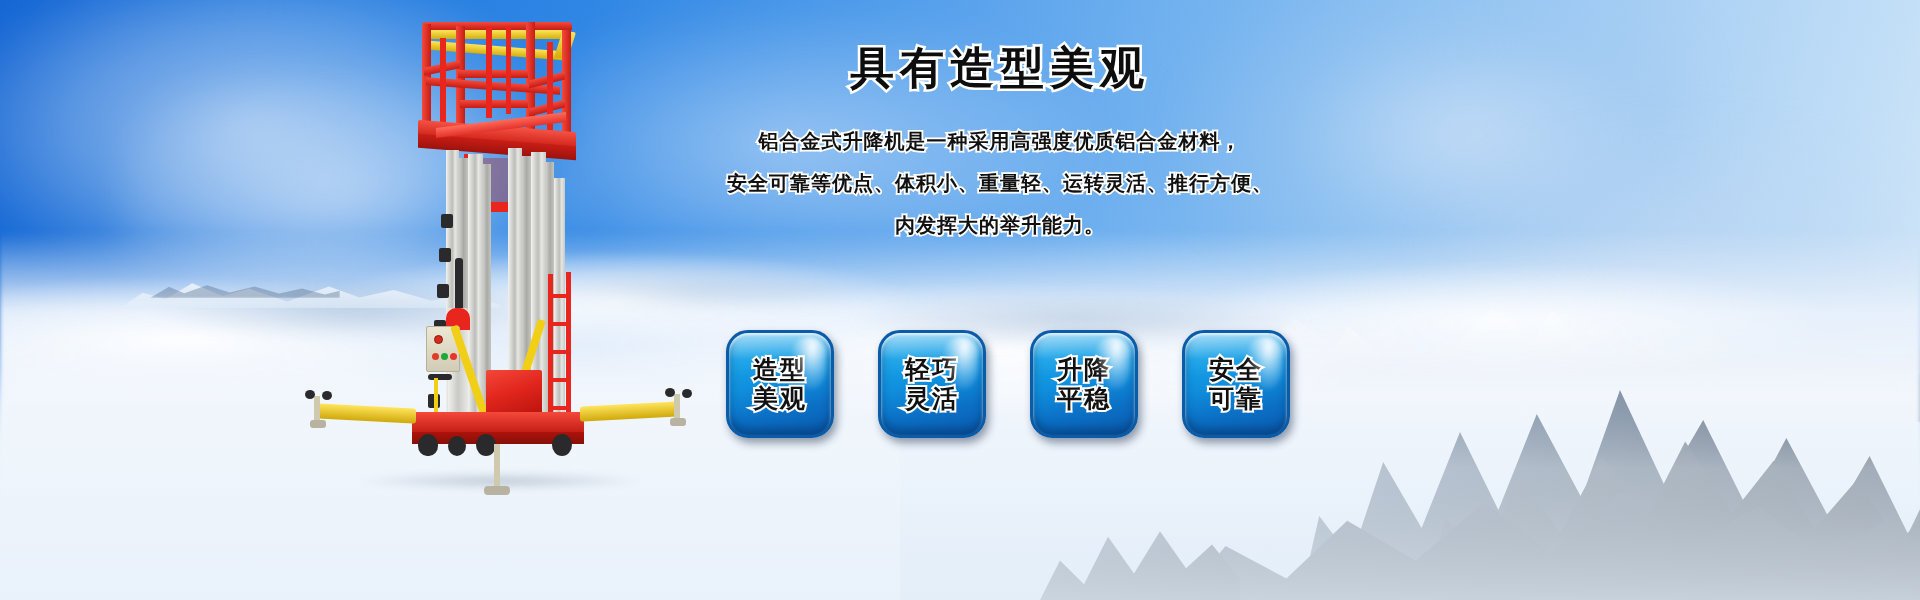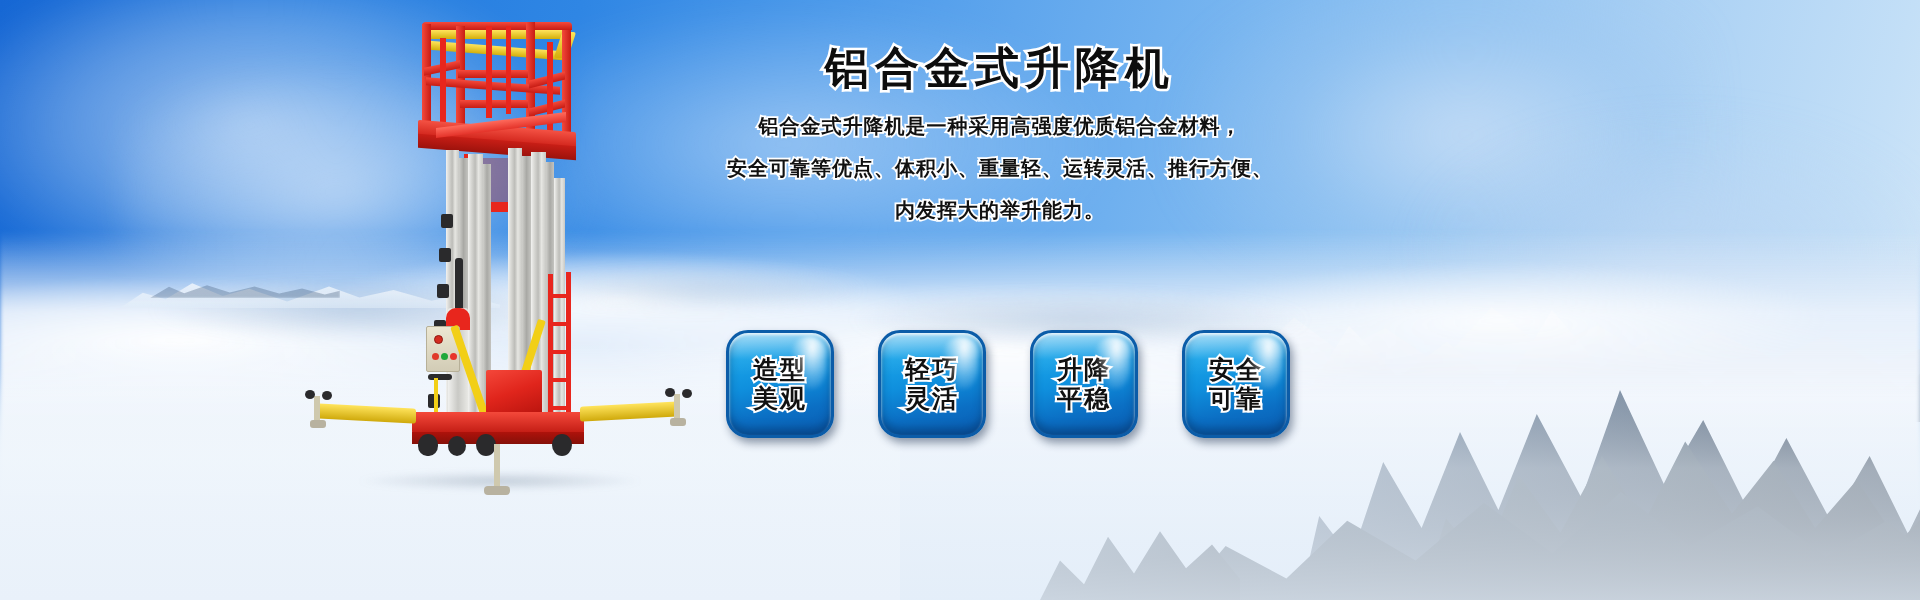--- a/index.html
+++ b/index.html
@@ -114,21 +114,21 @@
   
   .copy{position:absolute;left:700px;top:46px;width:600px;text-align:center;}
   .title{
     font-size:44px;line-height:1;font-weight:bold;letter-spacing:6px;
     color:#0d0d0d;
     -webkit-text-stroke:5px #ffffff;
     paint-order:stroke fill;
     text-shadow:0 0 2px rgba(255,255,255,.9);
     white-space:nowrap;
   }
-  .desc{margin-top:26px;}
+  .desc{margin-top:41px;}
   .desc-line{
     font-size:20px;line-height:1;font-weight:bold;letter-spacing:1px;
     color:#111111;
     -webkit-text-stroke:3.5px #ffffff;
     paint-order:stroke fill;
     margin-bottom:22px;white-space:nowrap;
   }
   .desc-line:last-child{margin-bottom:0;}
 
   
@@ -307,21 +307,21 @@
     <div class="m dark" style="left:118px;top:426px;width:20px;height:22px;border-radius:50% 50% 45% 45%;"></div>
     <div class="m dark" style="left:148px;top:428px;width:18px;height:20px;border-radius:50%;"></div>
     <div class="m dark" style="left:176px;top:426px;width:20px;height:22px;border-radius:50%;"></div>
     <div class="m dark" style="left:252px;top:426px;width:20px;height:22px;border-radius:50%;"></div>
 
     <div class="m" style="left:194px;top:436px;width:6px;height:46px;background:#cfc9ae;"></div>
     <div class="m" style="left:184px;top:478px;width:26px;height:9px;background:#b8b2a0;border-radius:4px;"></div>
   </div>
 
   <div class="copy">
-    <div class="title">铝合金式升降机</div>
+    <div class="title">具有造型美观</div>
     <div class="desc">
       <div class="desc-line">铝合金式升降机是一种采用高强度优质铝合金材料，</div>
       <div class="desc-line">安全可靠等优点、体积小、重量轻、运转灵活、推行方便、</div>
       <div class="desc-line">内发挥大的举升能力。</div>
     </div>
   </div>
 
   <div class="features">
     <div class="feat">
       <div class="feat-txt">造型</div>

